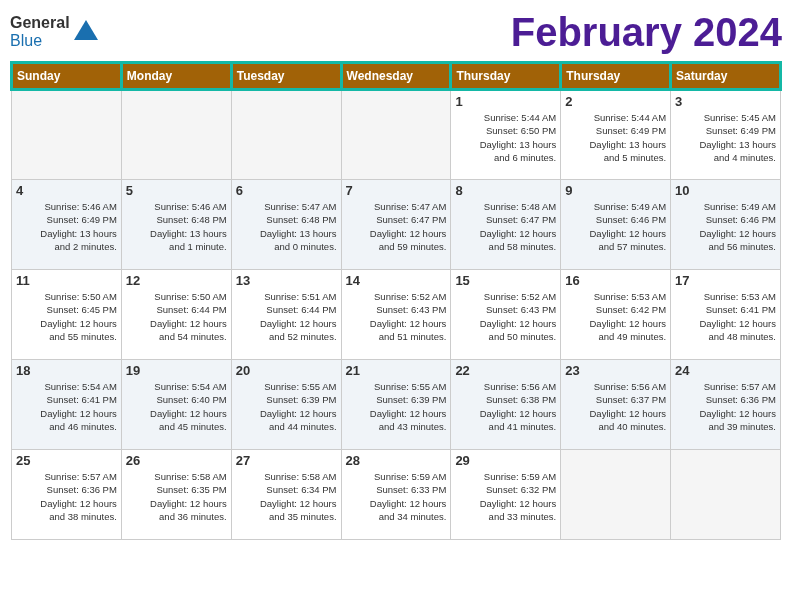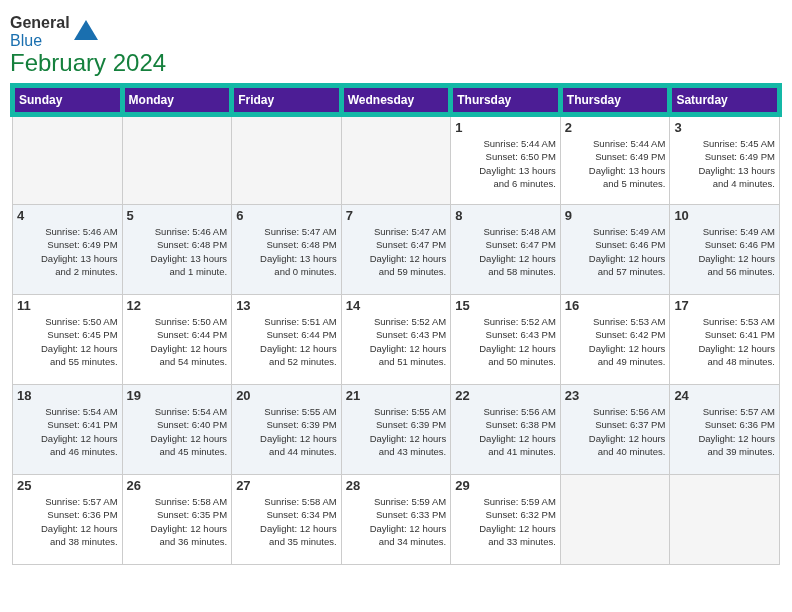--- a/index.html
+++ b/index.html
@@ -8,21 +8,20 @@
       background: #fff;
       width: 792px;
       min-height: 612px;
       padding: 10px;
     }
     .header-area {
       display: flex;
       justify-content: space-between;
       align-items: flex-start;
       margin-bottom: 6px;
-      flex-direction: column;
     }
     .logo {
       display: flex;
       align-items: center;
       margin-top: 4px;
     }
     .logo-text {
       display: flex;
       flex-direction: column;
       line-height: 1.1;
@@ -39,41 +38,41 @@
     }
     .logo-icon {
       width: 28px;
       height: 28px;
       margin-left: 2px;
     }
     .title-area {
       text-align: right;
     }
     .month-year {
-      font-size: 24px;
-      font-weight: normal;
-      color: #15803d;
+      font-size: 40px;
+      font-weight: bold;
+      color: #4c1d95;
     }
     .location {
       font-size: 15px;
       color: #444;
     }
     table {
       width: 100%;
       border-collapse: collapse;
       table-layout: fixed;
     }
     th {
-      background-color: #4c1d95;
+      background-color: #a16207;
       color: #fff;
       font-size: 12px;
       font-weight: bold;
       padding: 5px 4px;
       text-align: left;
-      border: 5px solid #14b8a6;
+      border: 3px solid #14b8a6;
     }
     td {
       border: 1px solid #ccc;
       vertical-align: top;
       padding: 3px 4px;
       font-size: 10px;
       color: #333;
       height: 90px;
       background: #fff;
     }
@@ -111,21 +110,21 @@
   <div class="title-area">
     <div class="month-year">February 2024</div>
   </div>
 </div>
 
 <table>
   <thead>
     <tr>
       <th>Sunday</th>
       <th>Monday</th>
-      <th>Friday</th>
+      <th>Tuesday</th>
       <th>Wednesday</th>
       <th>Thursday</th>
       <th>Thursday</th>
       <th>Saturday</th>
     </tr>
   </thead>
   <tbody id="calendar-body">
   <tr>
         <td class="empty"></td>
         <td class="empty"></td>

